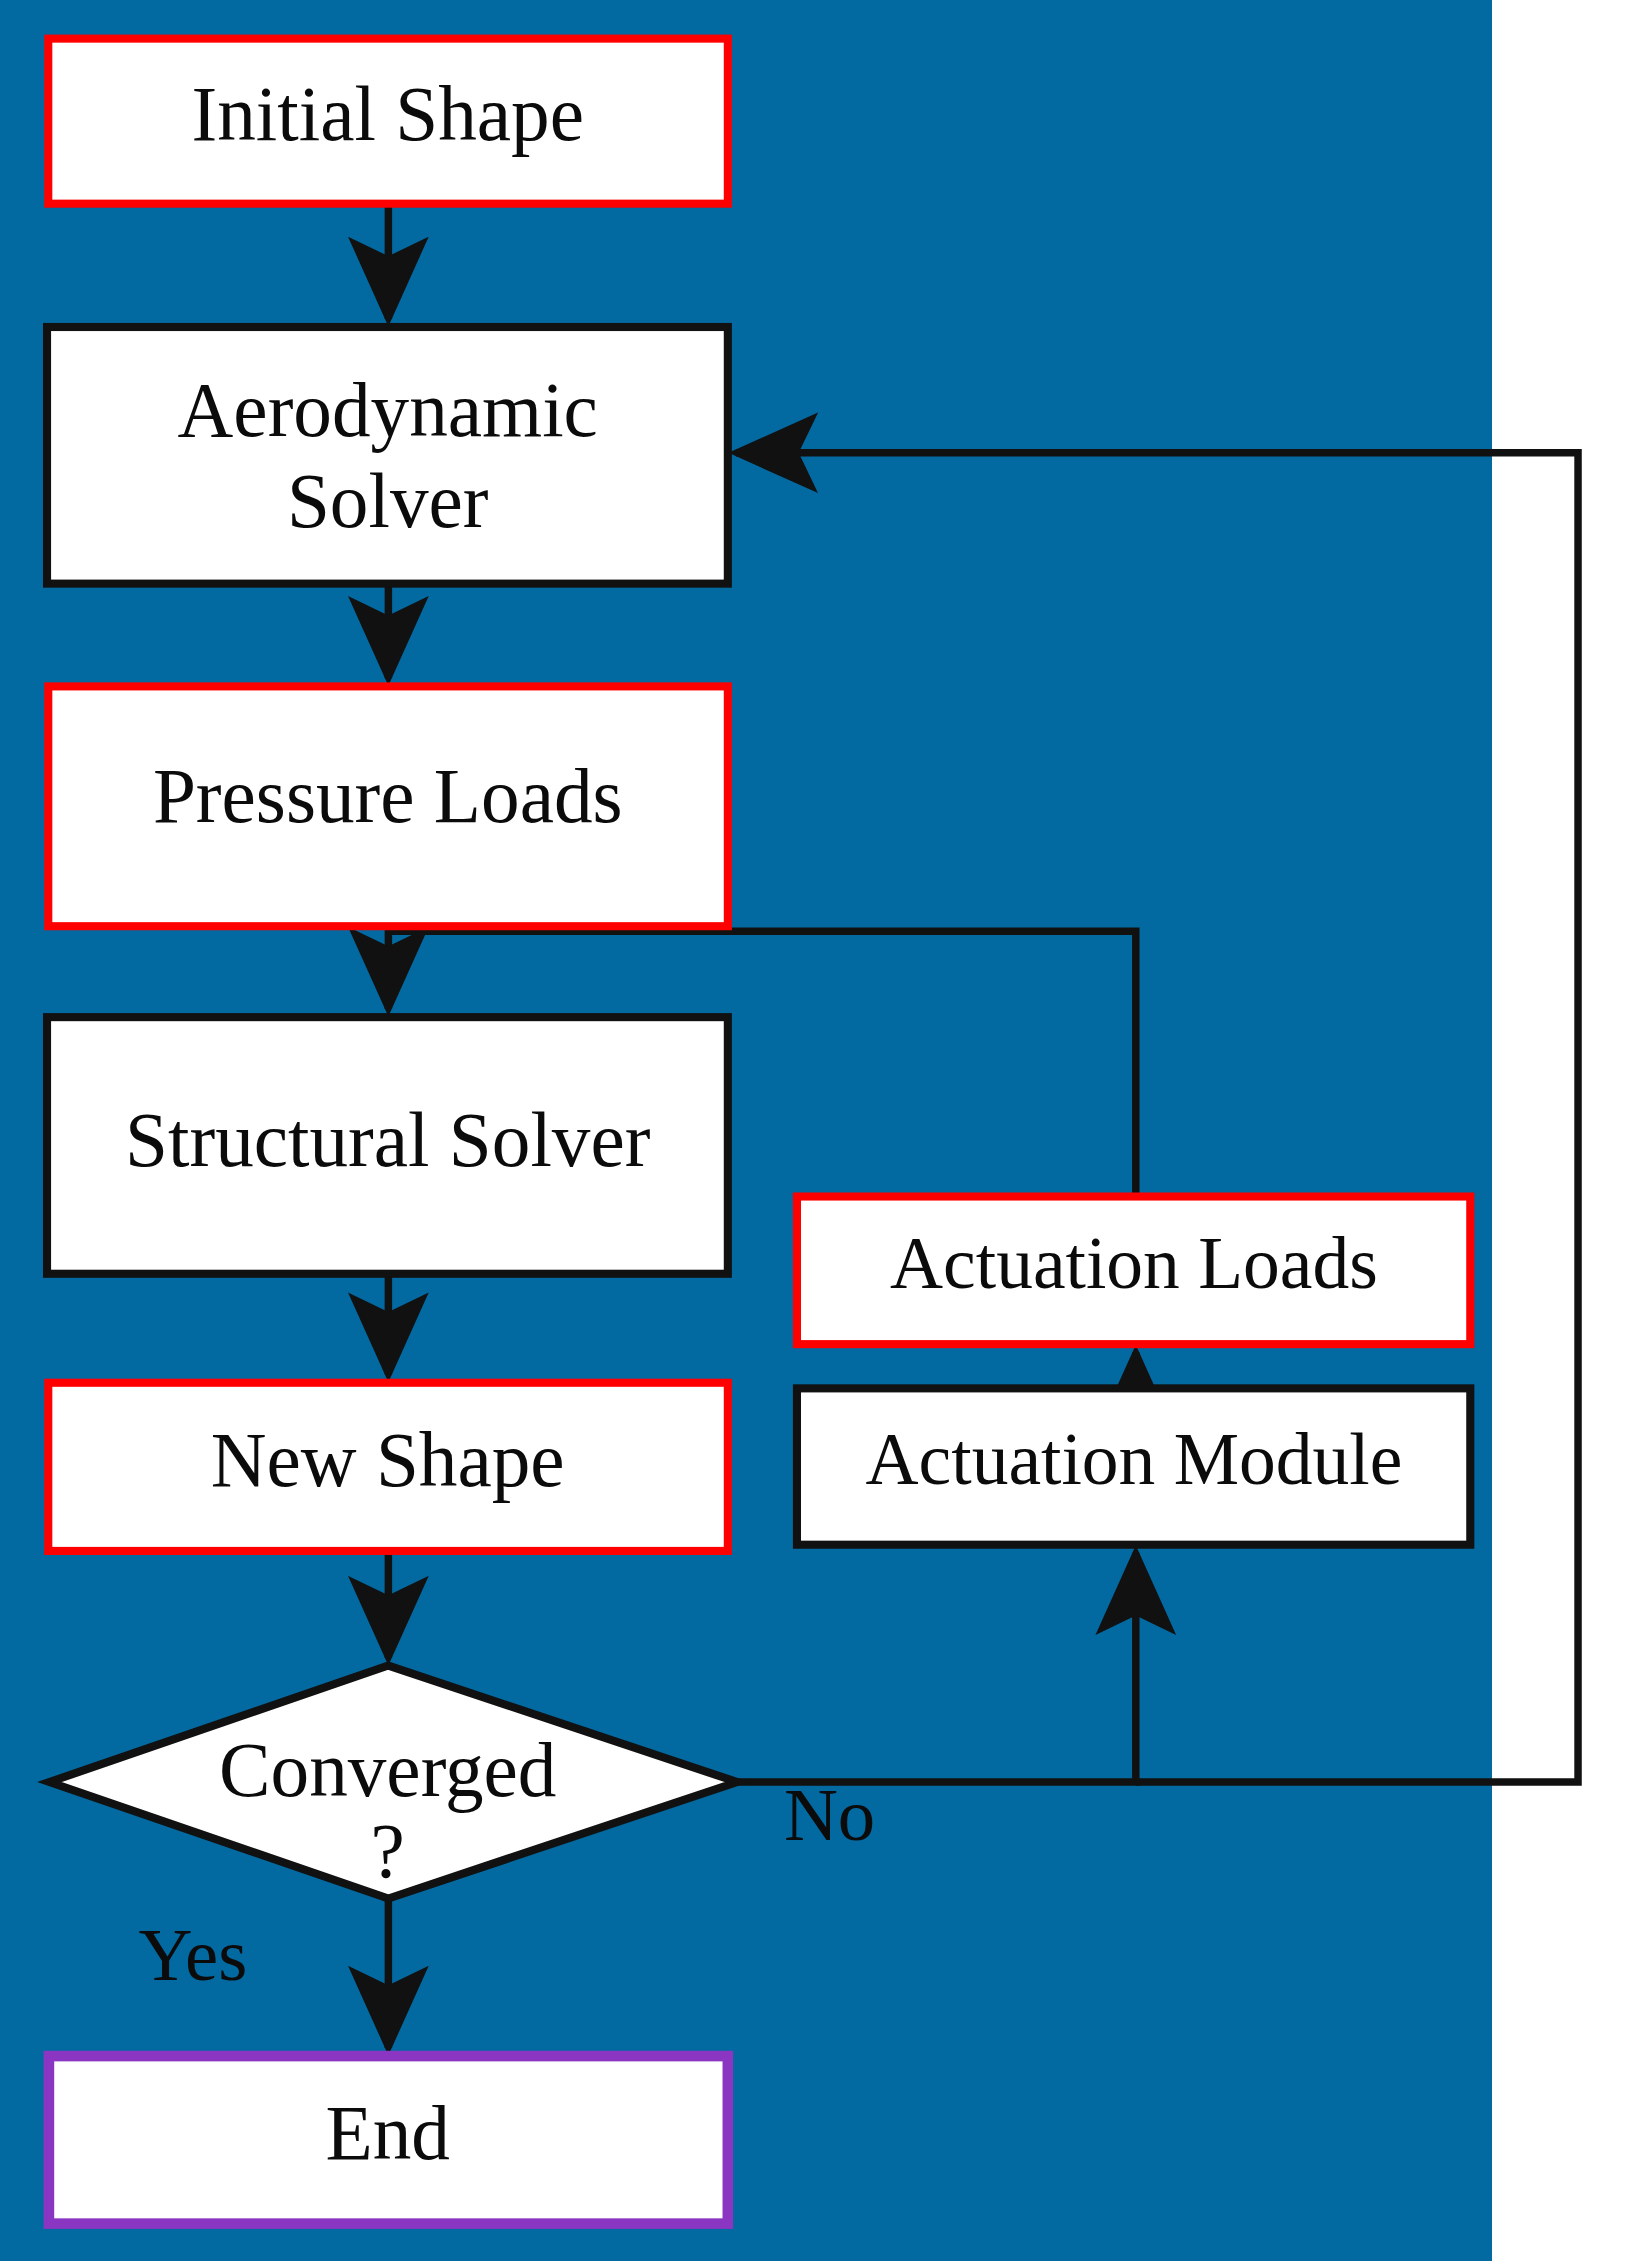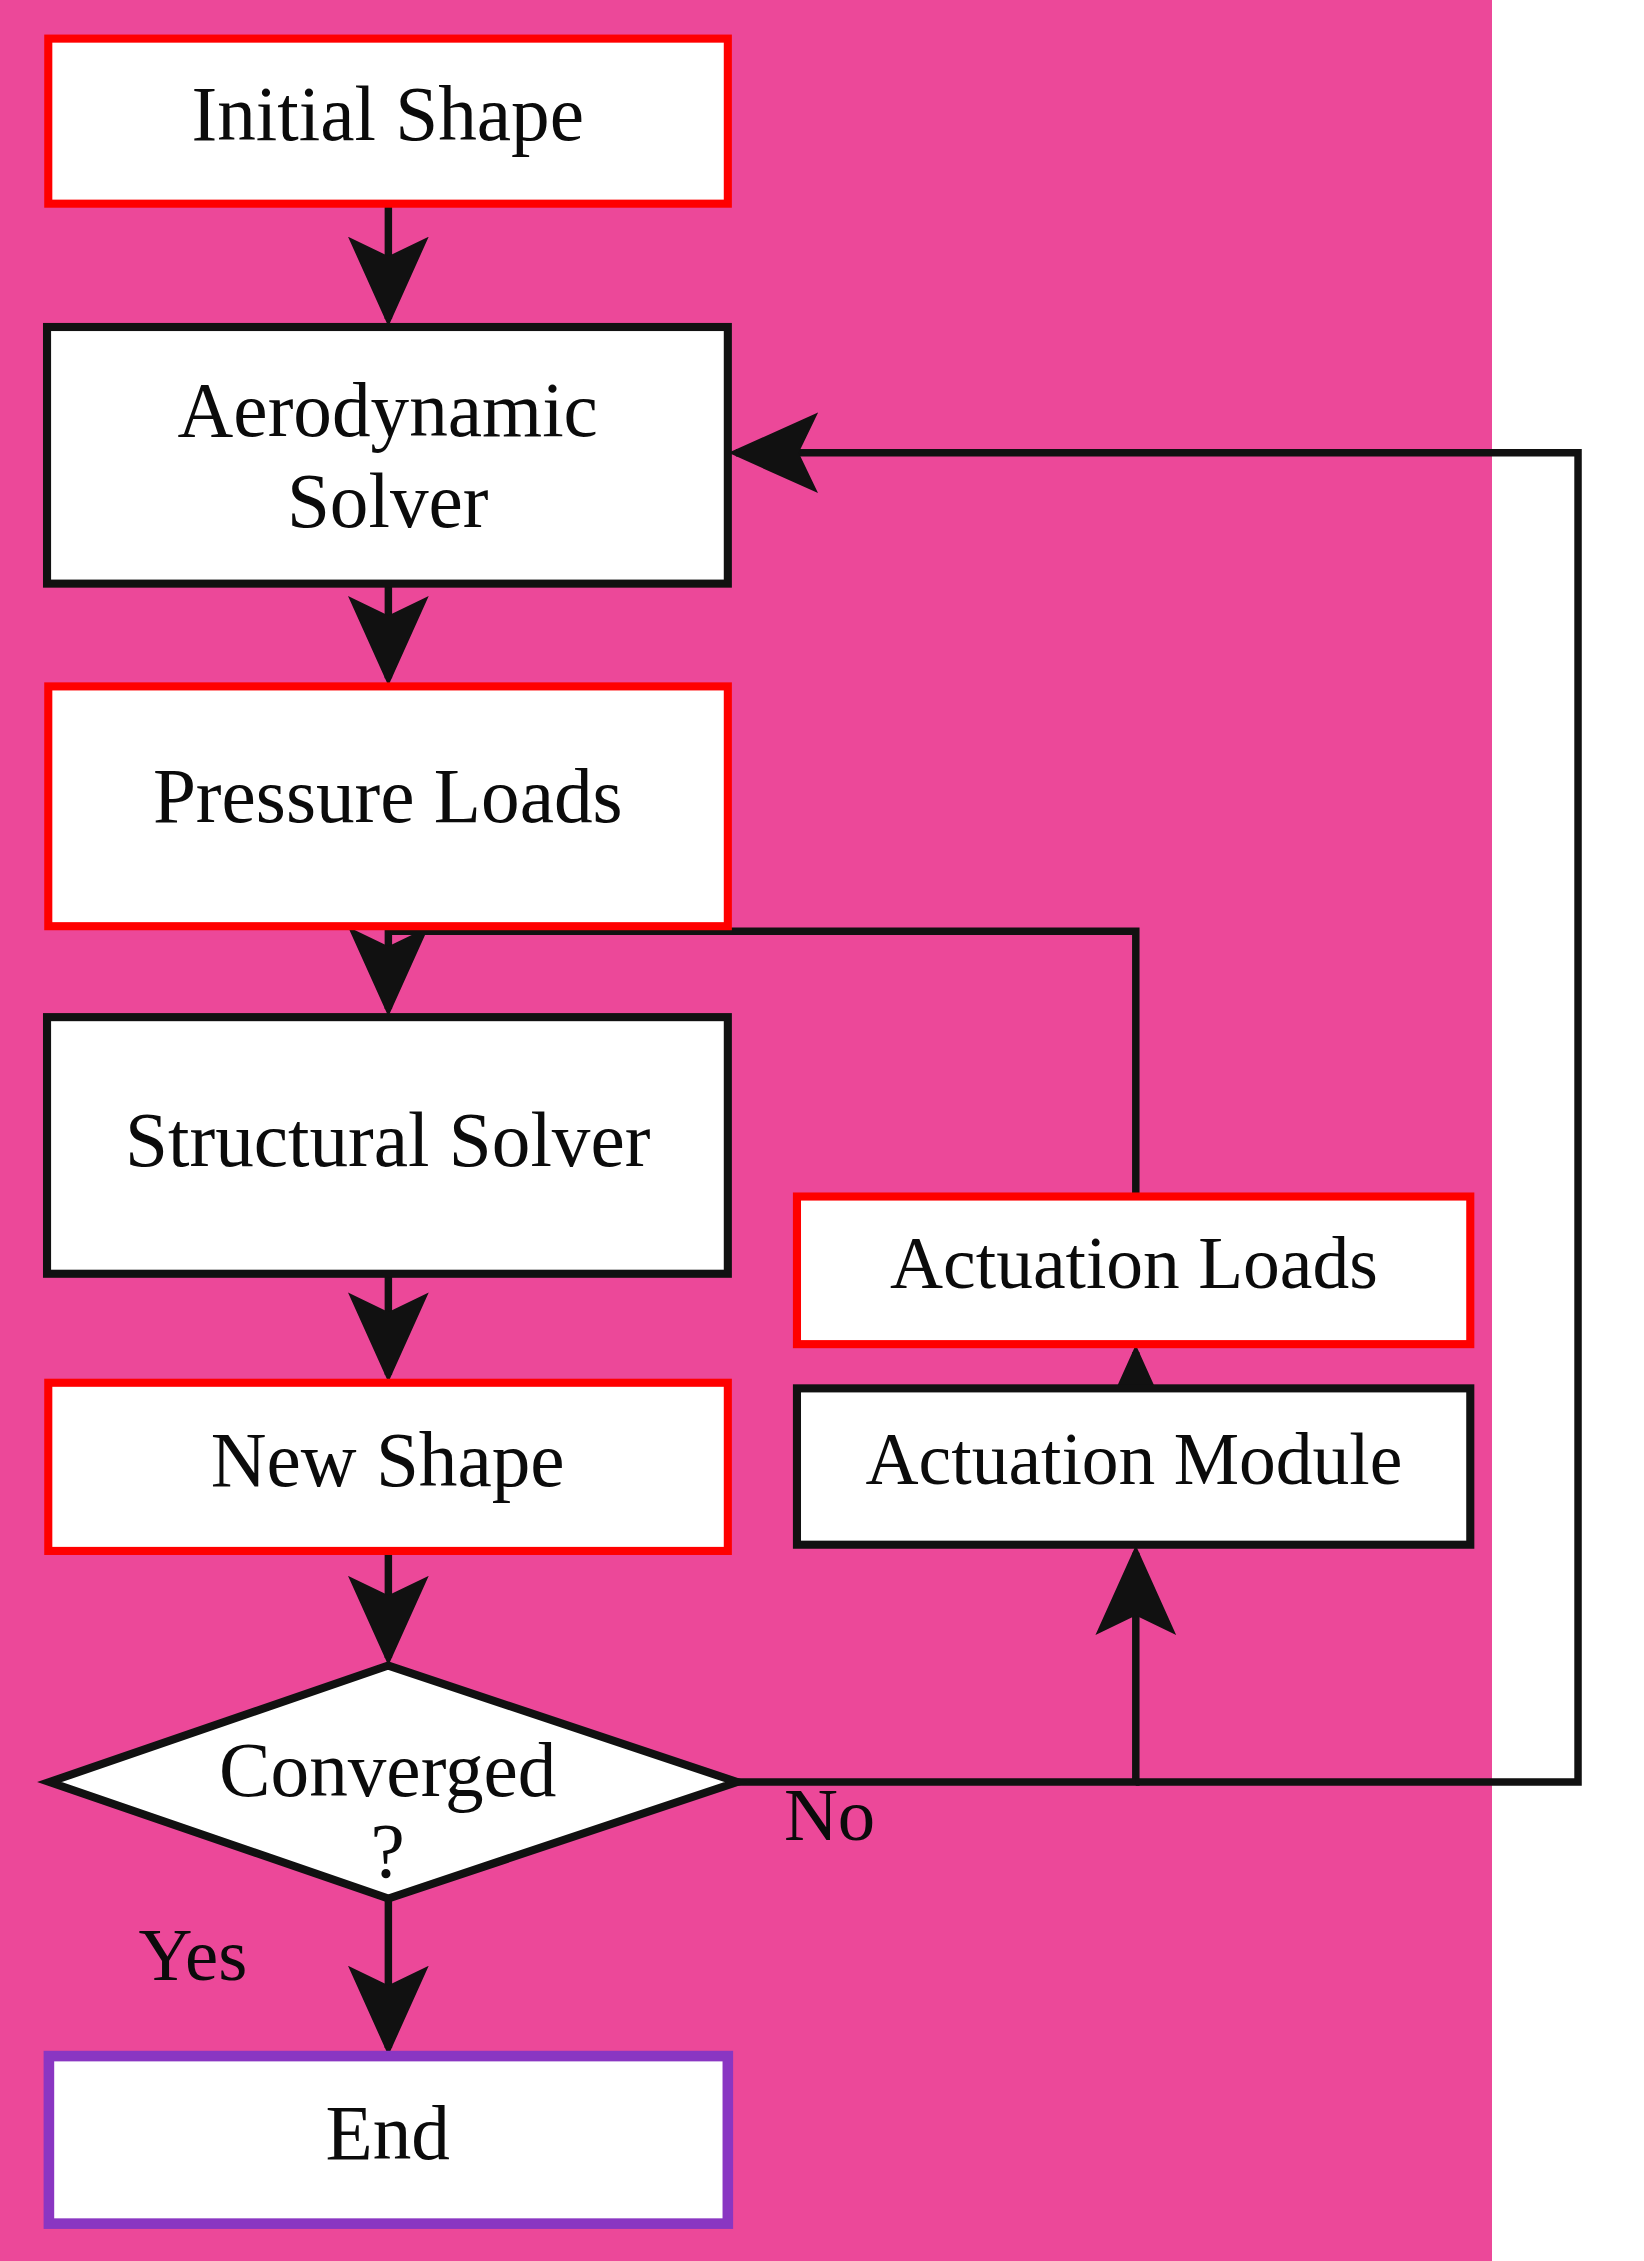--- a/index.html
+++ b/index.html
@@ -11,21 +11,21 @@
   body {
     width: 1645px;
     height: 2261px;
     font-family: "Liberation Serif", "DejaVu Serif", serif;
     overflow: hidden;
   }
   #flowchart-root {
     position: relative;
     width: 1492px;
     height: 2261px;
-    background: #ec4899;
+    background: #0369a1;
   }
   svg.diagram-layer {
     position: absolute;
     top: 0;
     left: 0;
     width: 1645px;
     height: 2261px;
   }
   .node-label {
     font-family: "Liberation Serif", "DejaVu Serif", serif;

